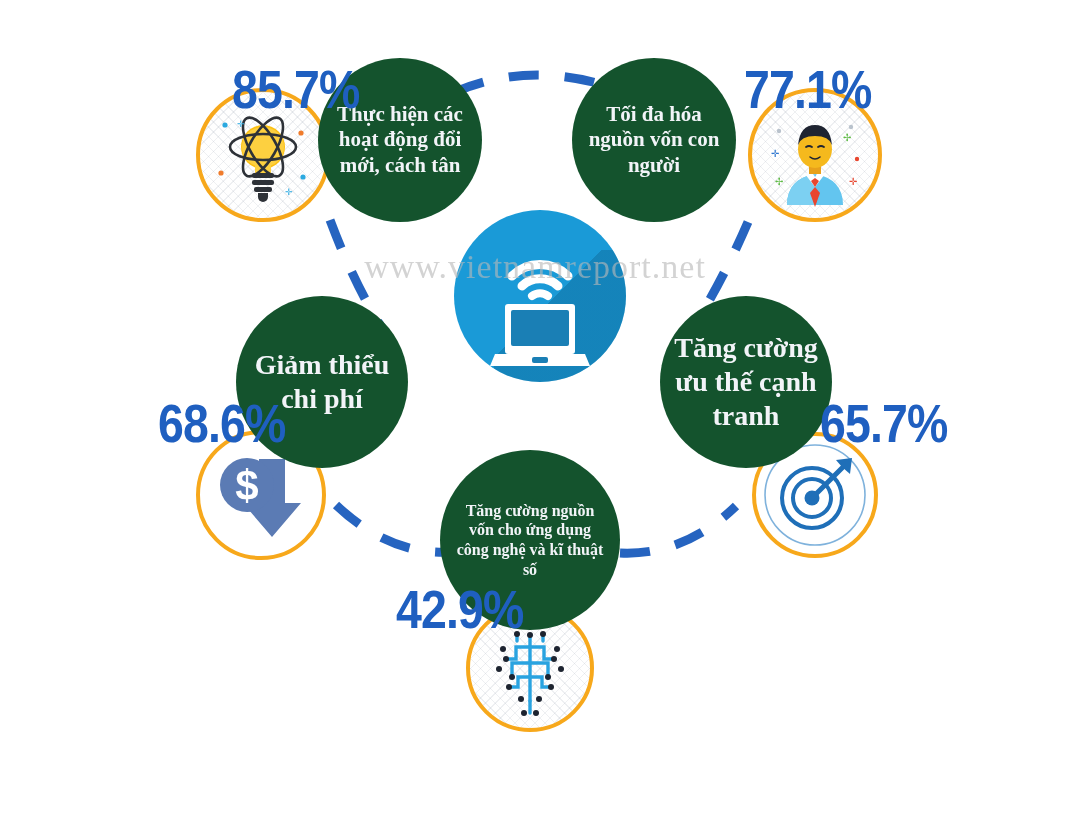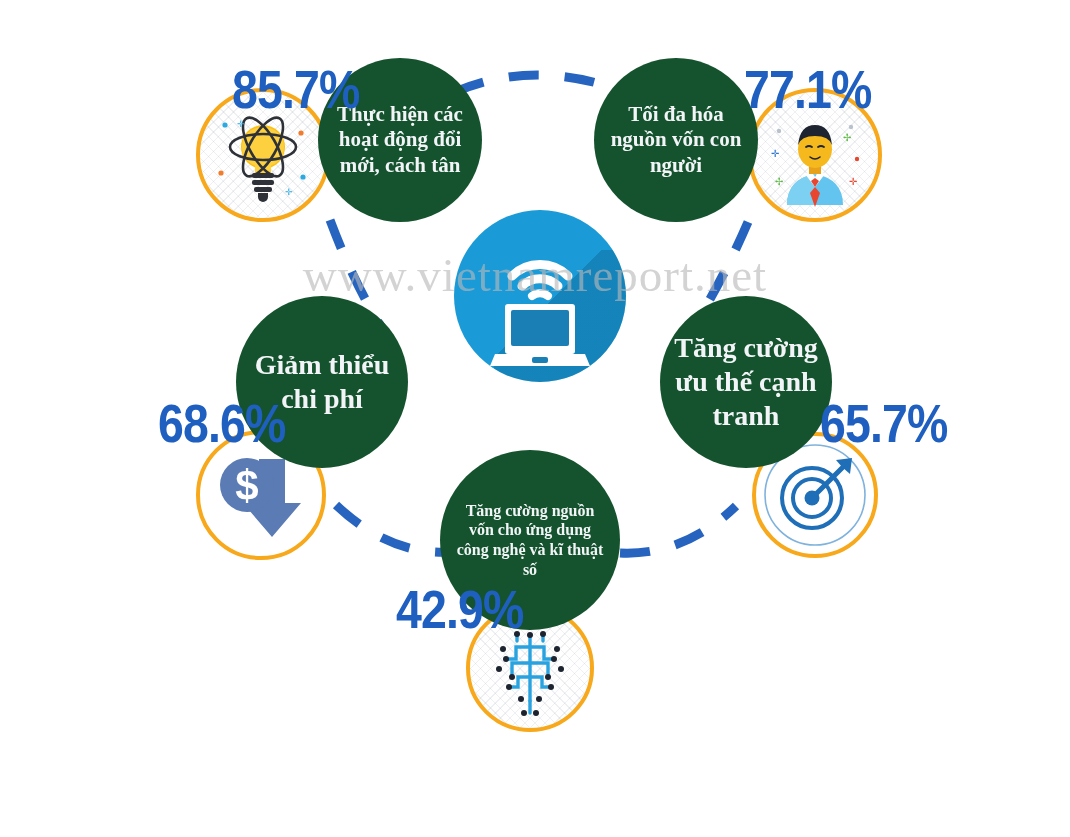--- a/index.html
+++ b/index.html
@@ -14,21 +14,21 @@
 
   
   .arc-layer{position:absolute;left:0;top:0;width:1070px;height:837px;z-index:1;}
 
   
   .watermark{
     position:absolute;
     left:0;top:248px;width:1070px;
     text-align:center;
     font-family:"Liberation Serif", serif;
-    font-size:47px;
+    font-size:34px;
     letter-spacing:1px;
     color:#b9b9b9;
     opacity:.62;
     z-index:3;
     white-space:nowrap;
     pointer-events:none;
   }
 
   
   .hub{
@@ -182,21 +182,21 @@
       <circle cx="96" cy="58" r="2.2" fill="#e8462f"></circle>
       <text x="10" y="56" font-size="10" fill="#2e77d0">✛</text>
       <text x="82" y="40" font-size="10" fill="#5fbb46">✢</text>
       <text x="14" y="84" font-size="10" fill="#5fbb46">✢</text>
       <text x="88" y="84" font-size="10" fill="#e8462f">✛</text>
     </svg>
   </div>
 
   <div class="pct" style="left:744px;top:62px;">77.1%</div>
 
-  <div class="bubble" style="left:594px;top:58px;width:164px;height:164px;">
+  <div class="bubble" style="left:572px;top:58px;width:164px;height:164px;">
     <span style="font-size:21px;">Tối đa hóa nguồn vốn con người</span>
   </div>
 
   <div class="iconcircle" style="left:196px;top:430px;width:130px;height:130px;">
     <svg width="108" height="108" viewBox="0 0 108 108">
       <path d="M52 18 h26 v44 h16 L65 96 L36 62 h16 z" fill="#5b7bb4"></path>
       <circle cx="40" cy="44" r="27" fill="#5b7bb4"></circle>
       <text x="40" y="59" font-size="42" font-weight="bold" text-anchor="middle" font-family="Liberation Sans, sans-serif" fill="#ffffff">$</text>
     </svg>
   </div>

